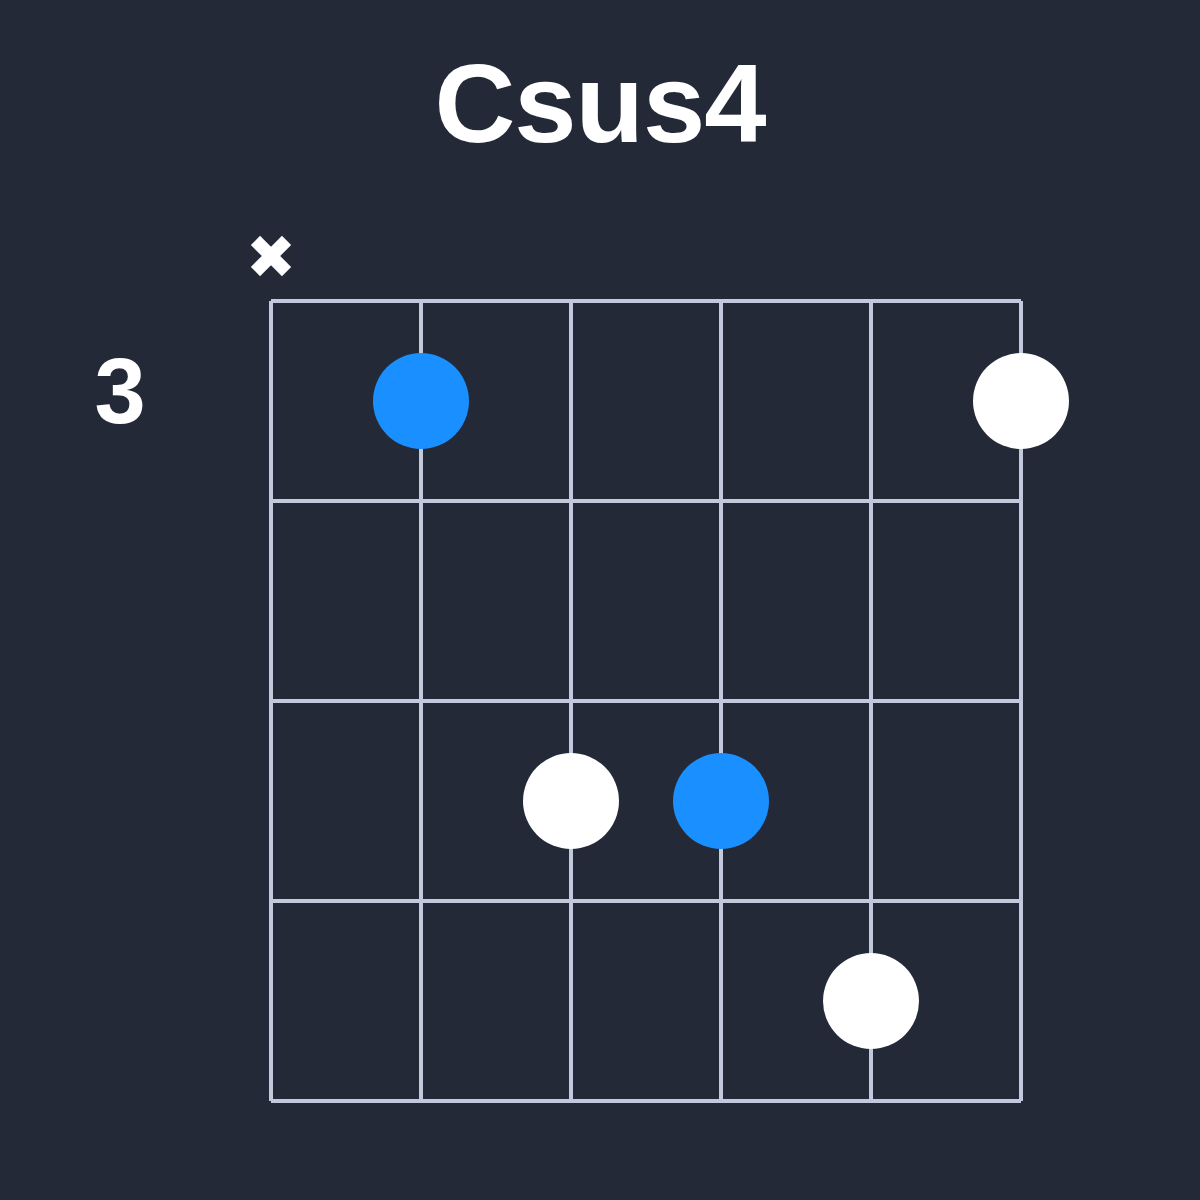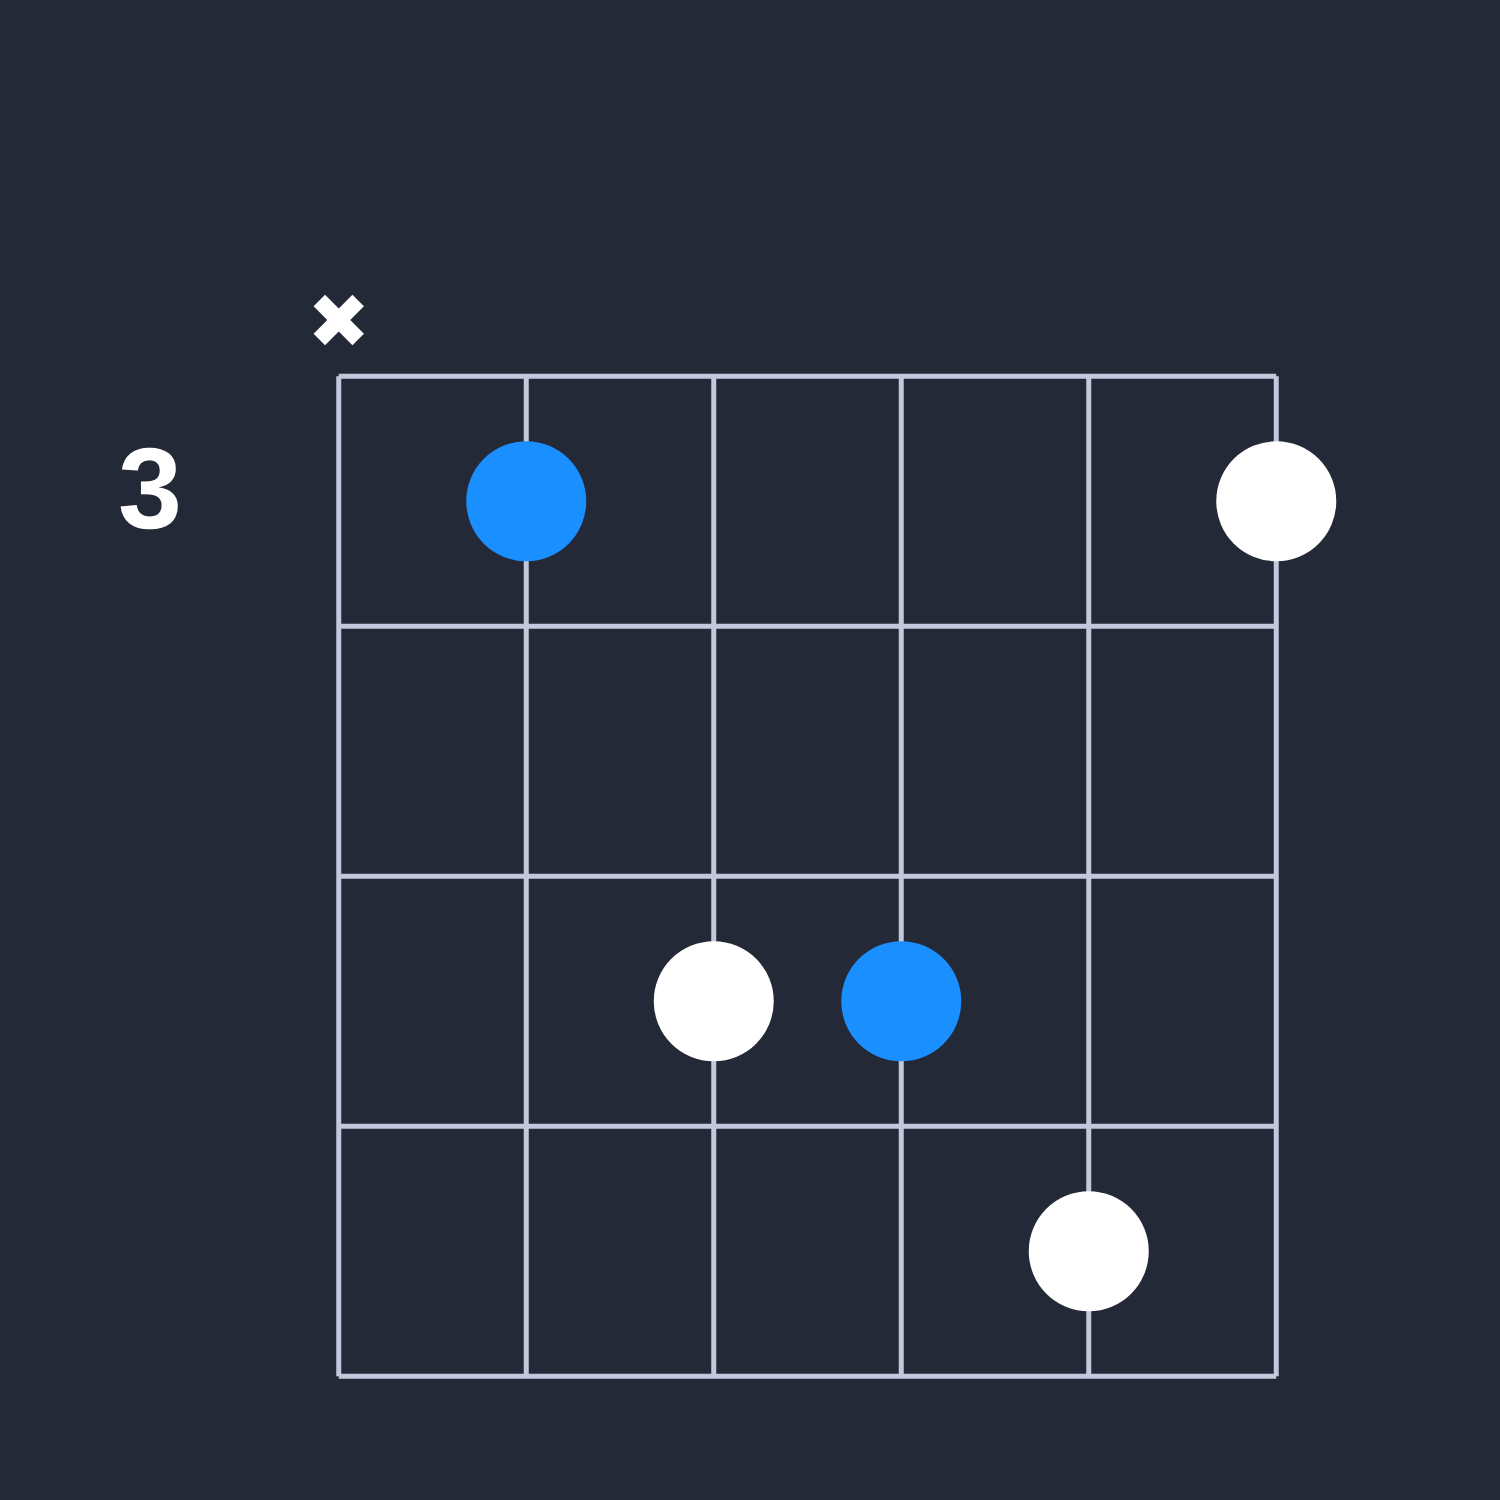--- a/index.html
+++ b/index.html
@@ -46,20 +46,21 @@
     position: absolute;
     left: 0;
     top: 0;
   }
 </style>
 </head>
 <body>
 
 <div id="chord-diagram">
 
+  <div id="chord-title">Csus4</div>
 
   <div id="position-label">3</div>
 
   <svg id="fretboard-svg" width="1200" height="1200">
     <g id="grid-layer">
         <line x1="271" y1="301" x2="271" y2="1101" stroke="#c3c9dc" stroke-width="4"></line>
         <line x1="421" y1="301" x2="421" y2="1101" stroke="#c3c9dc" stroke-width="4"></line>
         <line x1="571" y1="301" x2="571" y2="1101" stroke="#c3c9dc" stroke-width="4"></line>
         <line x1="721" y1="301" x2="721" y2="1101" stroke="#c3c9dc" stroke-width="4"></line>
         <line x1="871" y1="301" x2="871" y2="1101" stroke="#c3c9dc" stroke-width="4"></line>

